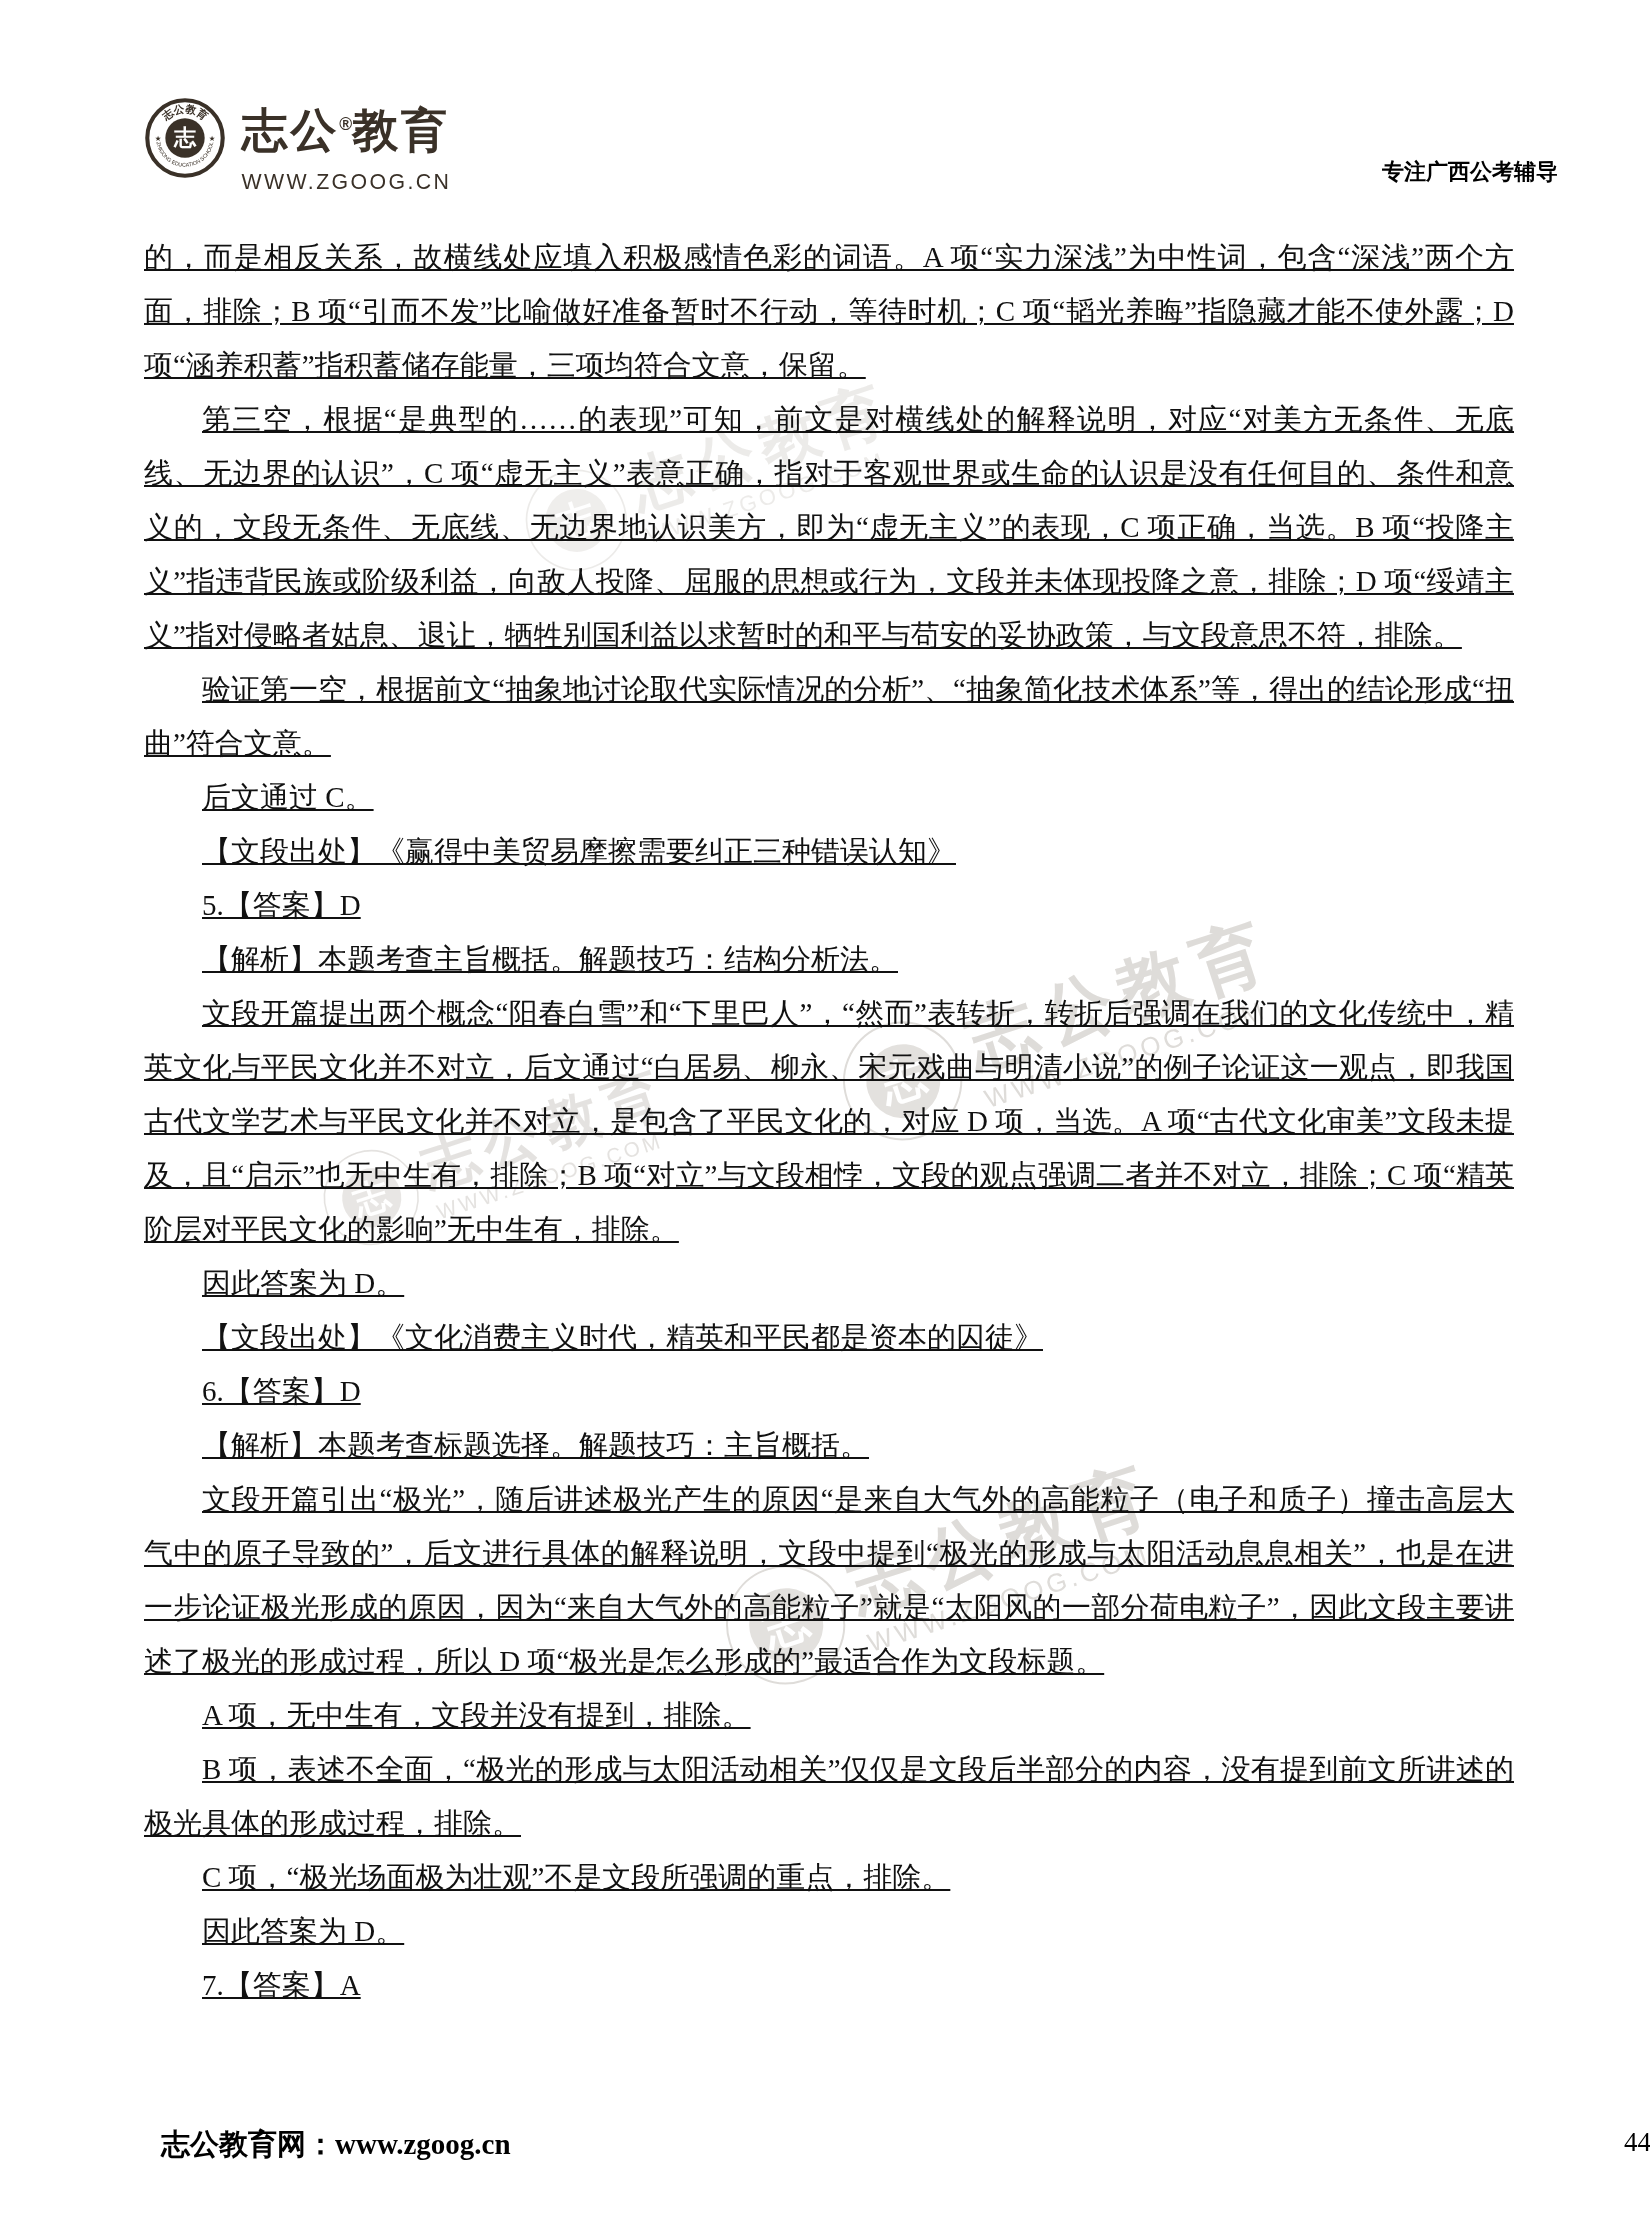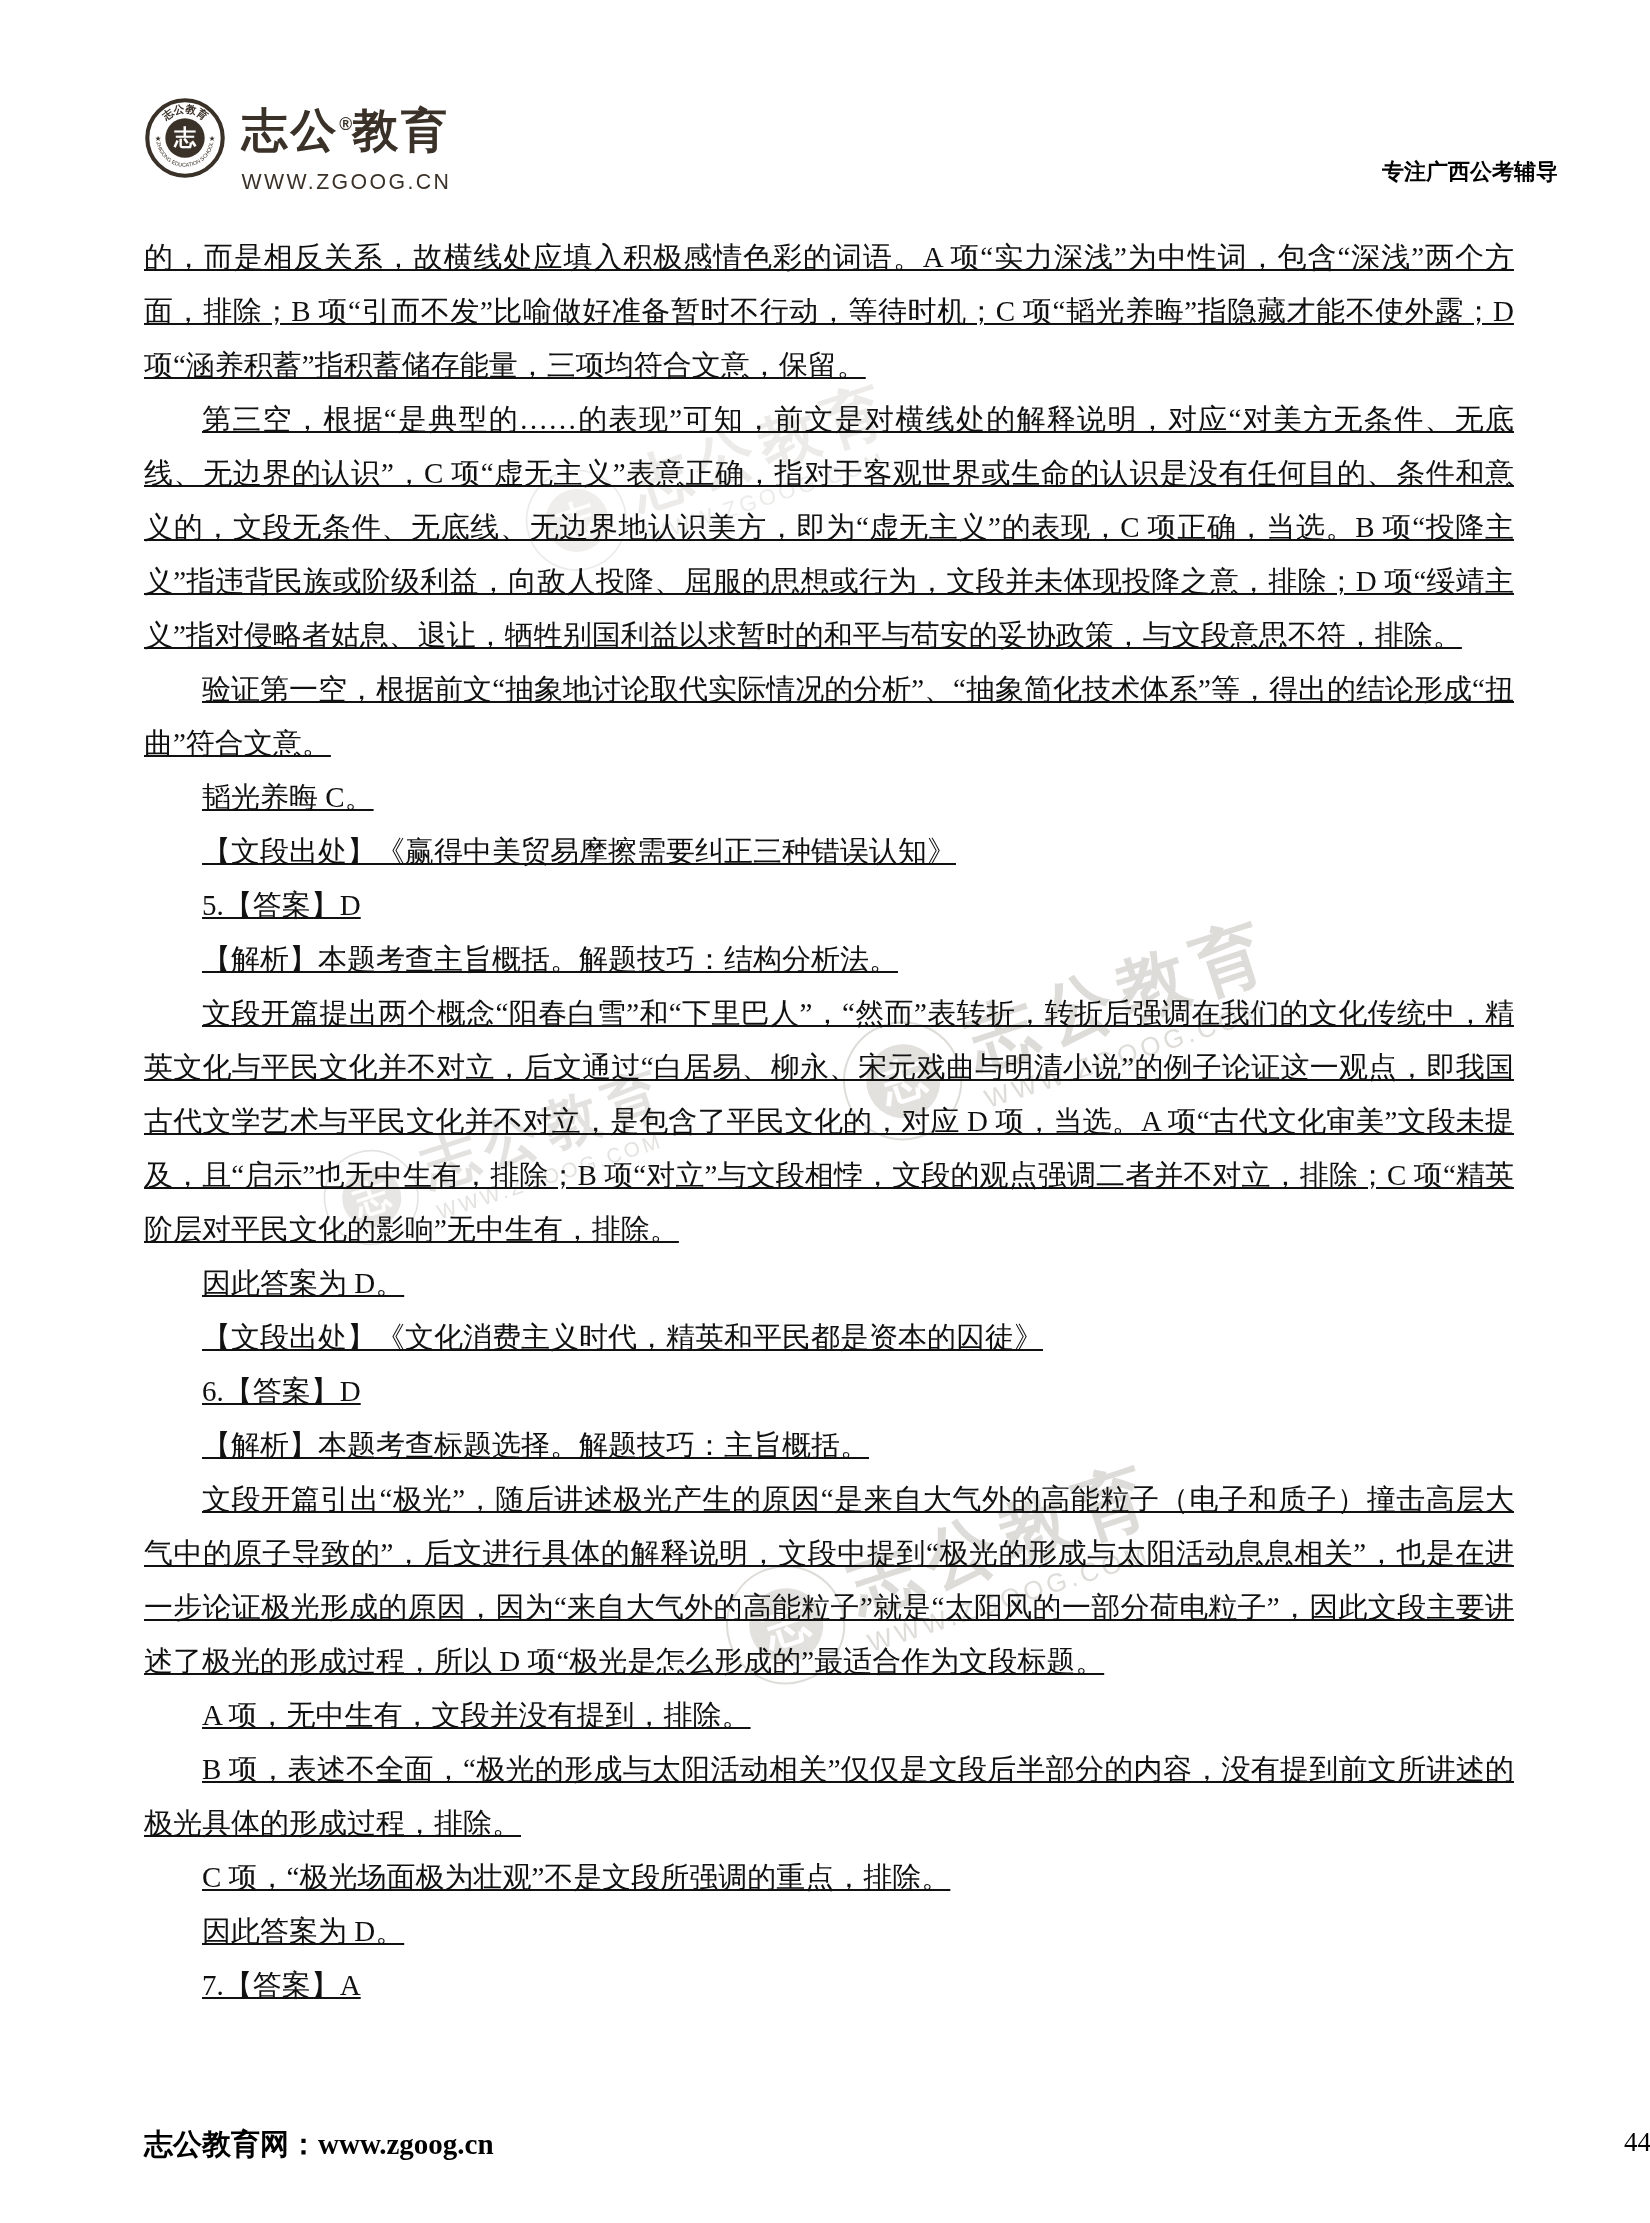--- a/index.html
+++ b/index.html
@@ -48,21 +48,21 @@
   .wm-seal-inner {
     width:74px; height:74px; border-radius:50%; background:#d3cfca;
     color:#fff; font-size:45px; font-weight:bold;
     display:flex; align-items:center; justify-content:center;
   }
   .wm-text { display:flex; flex-direction:column; }
   .wm-chars { font-size:70px; font-weight:bold; letter-spacing:9.7px; line-height:70px; }
   .wm-url { font-size:26px; letter-spacing:3.9px; margin-top:7.8px; }
   
   .footer-site {
-    position:absolute; left:144px; top:2125px;
+    position:absolute; left:161px; top:2125px;
     font-size:29px; font-weight:bold; color:#000;
   }
   .footer-page {
     position:absolute; left:0; top:2127px; width:100%;
     text-align:right; font-size:27px; color:#000;
   }
 </style>
 </head>
 <body>
 
@@ -127,21 +127,21 @@
       <div class="brand-name"><span>志公</span><span class="reg">®</span><span>教育</span></div>
       <div class="brand-url">WWW.ZGOOG.CN</div>
     </div>
   </div>
   <div class="tagline">专注广西公考辅导</div>
 
   <div class="body-text" id="body-text">
       <p>的，而是相反关系，故横线处应填入积极感情色彩的词语。A 项“实力深浅”为中性词，包含“深浅”两个方面，排除；B 项“引而不发”比喻做好准备暂时不行动，等待时机；C 项“韬光养晦”指隐藏才能不使外露；D 项“涵养积蓄”指积蓄储存能量，三项均符合文意，保留。</p>
       <p class="indent">第三空，根据“是典型的……的表现”可知，前文是对横线处的解释说明，对应“对美方无条件、无底线、无边界的认识”，C 项“虚无主义”表意正确，指对于客观世界或生命的认识是没有任何目的、条件和意义的，文段无条件、无底线、无边界地认识美方，即为“虚无主义”的表现，C 项正确，当选。B 项“投降主义”指违背民族或阶级利益，向敌人投降、屈服的思想或行为，文段并未体现投降之意，排除；D 项“绥靖主义”指对侵略者姑息、退让，牺牲别国利益以求暂时的和平与苟安的妥协政策，与文段意思不符，排除。</p>
       <p class="indent">验证第一空，根据前文“抽象地讨论取代实际情况的分析”、“抽象简化技术体系”等，得出的结论形成“扭曲”符合文意。</p>
-      <p class="indent">韬光养晦 C。</p>
+      <p class="indent">后文通过 C。</p>
       <p class="indent">【文段出处】《赢得中美贸易摩擦需要纠正三种错误认知》</p>
       <p class="indent">5.【答案】D</p>
       <p class="indent">【解析】本题考查主旨概括。解题技巧：结构分析法。</p>
       <p class="indent">文段开篇提出两个概念“阳春白雪”和“下里巴人”，“然而”表转折，转折后强调在我们的文化传统中，精英文化与平民文化并不对立，后文通过“白居易、柳永、宋元戏曲与明清小说”的例子论证这一观点，即我国古代文学艺术与平民文化并不对立，是包含了平民文化的，对应 D 项，当选。A 项“古代文化审美”文段未提及，且“启示”也无中生有，排除；B 项“对立”与文段相悖，文段的观点强调二者并不对立，排除；C 项“精英阶层对平民文化的影响”无中生有，排除。</p>
       <p class="indent">因此答案为 D。</p>
       <p class="indent">【文段出处】《文化消费主义时代，精英和平民都是资本的囚徒》</p>
       <p class="indent">6.【答案】D</p>
       <p class="indent">【解析】本题考查标题选择。解题技巧：主旨概括。</p>
       <p class="indent">文段开篇引出“极光”，随后讲述极光产生的原因“是来自大气外的高能粒子（电子和质子）撞击高层大气中的原子导致的”，后文进行具体的解释说明，文段中提到“极光的形成与太阳活动息息相关”，也是在进一步论证极光形成的原因，因为“来自大气外的高能粒子”就是“太阳风的一部分荷电粒子”，因此文段主要讲述了极光的形成过程，所以 D 项“极光是怎么形成的”最适合作为文段标题。</p>
       <p class="indent">A 项，无中生有，文段并没有提到，排除。</p>

